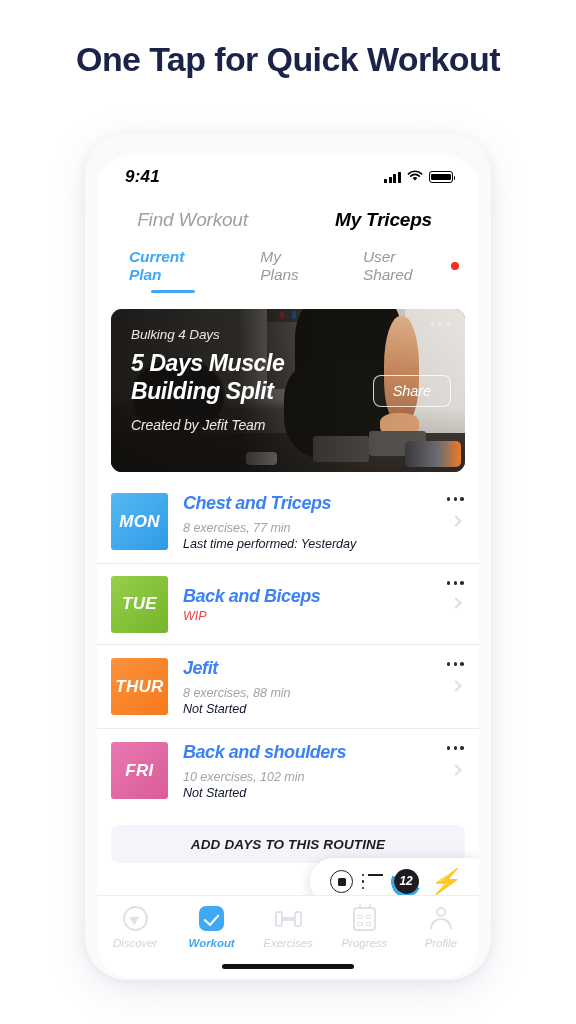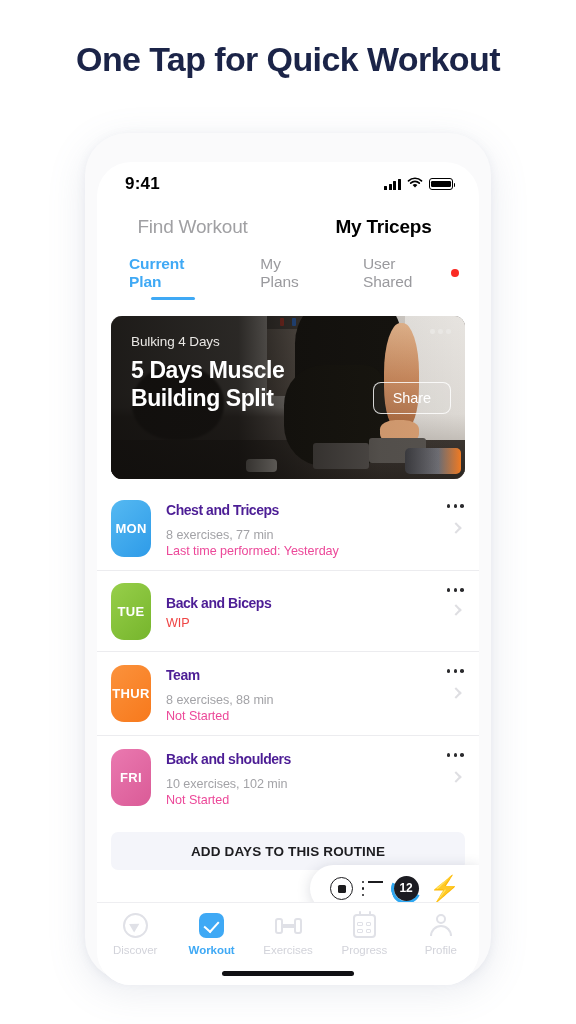--- a/index.html
+++ b/index.html
@@ -22,25 +22,26 @@
 
   
   .phone-frame {
     position:absolute; left:85px; top:133px;
     width:406px; height:847px;
     background:#fafafb;
     border-radius:42px;
     box-shadow:0 10px 38px rgba(120,128,160,0.16), 0 2px 10px rgba(120,128,160,0.10);
   }
   .phone-screen {
-    position:absolute; left:97px; top:162px;
+    position:absolute; left:97px; top:155px;
     width:382px; height:823px;
     background:#ffffff;
     border-radius:34px;
     overflow:hidden;
+    font-style:italic;
   }
 
   
   .statusbar {
     position:relative; height:44px;
     display:flex; align-items:center; justify-content:space-between;
     padding:0 26px 0 28px;
   }
   .status-time { font-size:17px; font-weight:bold; color:#000; letter-spacing:0.2px; }
   .status-icons { display:flex; align-items:center; gap:6px; }
@@ -146,28 +147,28 @@
 
   
   .wlist { margin-top:4px; }
   .wrow {
     position:relative; display:flex; align-items:center;
     padding:11px 14px 11px 14px;
     border-bottom:1px solid #ececef;
     min-height:81px;
   }
   .wbadge {
-    width:40px; height:57px; border-radius:13px; flex:none;
+    width:57px; height:57px; border-radius:3px; flex:none;
     display:flex; align-items:center; justify-content:center;
-    color:#fff; font-size:13px; font-weight:bold; letter-spacing:0.3px;
+    color:#fff; font-size:17px; font-weight:bold; letter-spacing:0.3px;
   }
   .wbody { flex:1; padding-left:15px; padding-right:30px; }
-  .wtitle { font-size:14px; font-weight:bold; color:#4c1d95; letter-spacing:-0.45px; line-height:24px; }
+  .wtitle { font-size:18px; font-weight:bold; color:#3b82f6; letter-spacing:-0.45px; line-height:24px; }
   .wmeta { margin-top:5px; font-size:12.6px; color:#a3a3a7; line-height:16px; letter-spacing:-0.05px; }
-  .wstatus { font-size:12.6px; color:#ec4899; line-height:16px; letter-spacing:-0.05px; }
+  .wstatus { font-size:12.6px; color:#0f172a; line-height:16px; letter-spacing:-0.05px; }
   .wstatus.wip { color:#ef4444; }
   .wdots { position:absolute; right:15px; top:17px; display:flex; gap:3.2px; }
   .wdots i { width:3.6px; height:3.6px; border-radius:50%; background:#2b2b2e; display:block; }
   .wchev {
     position:absolute; right:19px; top:50%; margin-top:-5px;
     width:8px; height:8px; border-right:2px solid #dedee2; border-top:2px solid #dedee2;
     transform:rotate(45deg);
   }
 
   
@@ -316,20 +317,21 @@
       <div class="hp-hand"></div>
       <div class="hp-sock"></div>
       <div class="hp-db1"></div>
       <div class="hp-db2"></div>
       <div class="hp-shoe"></div>
     </div>
     <div class="hero-shade"></div>
     <div class="hero-content">
       <div class="hero-kicker">Bulking  4 Days</div>
       <div class="hero-title">5 Days Muscle Building Split</div>
+      <div class="hero-author">Created by Jefit Team</div>
     </div>
     <div class="hero-dots">
         <i></i>
         <i></i>
         <i></i>
       </div>
     <div class="hero-share">Share</div>
   </div>
 
   <div class="wlist">
@@ -359,21 +361,21 @@
           <i></i>
           <i></i>
           <i></i>
         </div>
       <div class="wchev"></div>
     </div>
 
     <div class="wrow">
       <div class="wbadge" style="background:linear-gradient(135deg,#fb923c,#f7791c)">THUR</div>
       <div class="wbody">
-        <div class="wtitle">Team</div>
+        <div class="wtitle">Jefit</div>
         <div class="wmeta">8 exercises, 88 min</div>
         <div class="wstatus">Not Started</div>
       </div>
       <div class="wdots">
           <i></i>
           <i></i>
           <i></i>
         </div>
       <div class="wchev"></div>
     </div>

